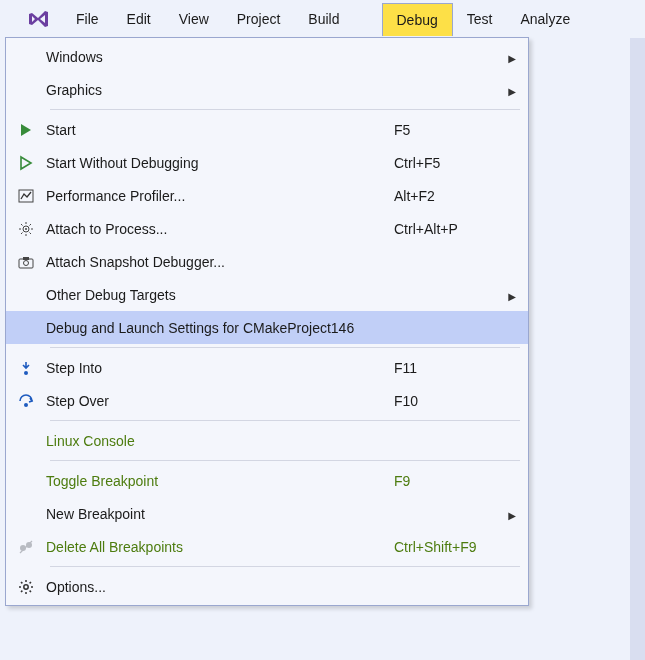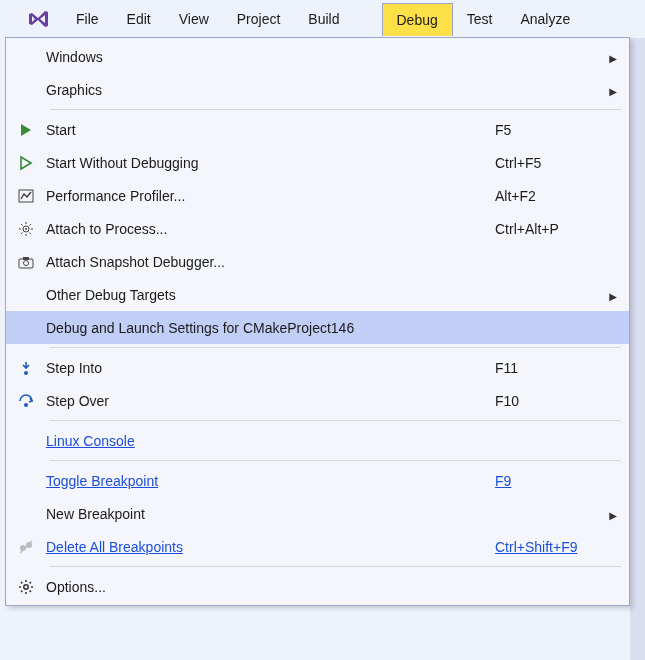--- a/index.html
+++ b/index.html
@@ -1,29 +1,29 @@
 <!DOCTYPE html>
 <html><head>
 <meta charset="utf-8">
 <style>
 * { box-sizing: border-box; margin: 0; padding: 0; font-family: "Segoe UI", Tahoma, sans-serif; }
 body { width: 645px; height: 660px; background: #eef2fb; position: relative; overflow: hidden; font-size: 14px; color: #1b1b1b; }
 .menubar { display: flex; align-items: center; height: 38px; padding-left: 24px; background: #eef2fb; }
 .vs-logo { width: 28px; height: 28px; margin-right: 10px; display:flex; align-items:center; justify-content:center; }
 .menu-item { padding: 8px 14px; cursor: default; }
 .menu-item.open { background: #fde047; border: 1px solid #9aa7cf; border-bottom: none; position: relative; z-index: 3; margin-left: 28px; }
-.dropdown { position: absolute; top: 37px; left: 5px; width: 625px; background: #f4f6fc; border: 1px solid #9aa7cf; box-shadow: 3px 3px 4px rgba(0,0,0,0.15); z-index: 2; padding: 2px 0; }
+.dropdown { position: absolute; top: 37px; left: 5px; width: 524px; background: #f4f6fc; border: 1px solid #9aa7cf; box-shadow: 3px 3px 4px rgba(0,0,0,0.15); z-index: 2; padding: 2px 0; }
 .row { display: flex; align-items: center; height: 33px; padding: 0 8px 0 0; position: relative; }
 .row.sep { height: 1px; background: #d3d6e2; margin: 3px 8px 3px 44px; padding: 0; }
 .row.highlight { background: #c1cff7; justify-content: center; }
 .icon-col { width: 40px; display: flex; justify-content: center; align-items: center; flex-shrink:0; }
 .label-col { flex: 1; white-space: nowrap; overflow: hidden; }
 .shortcut-col { min-width: 110px; text-align: left; padding-right: 8px; white-space: nowrap; }
 .arrow-col { width: 16px; text-align: center; }
-.disabled { color: #1d4ed8; text-decoration: underline; }
+.disabled { color: #4d7c0f; }
 .arrow { font-size: 10px; color: #333; }
 .bg-strip { position:absolute; right:0; top:38px; bottom:0; width:15px; background:#d9def0; }
 svg { display:block; }
 </style>
 </head>
 <body>
 
 <div class="bg-strip"></div>
 
 <div class="menubar">

